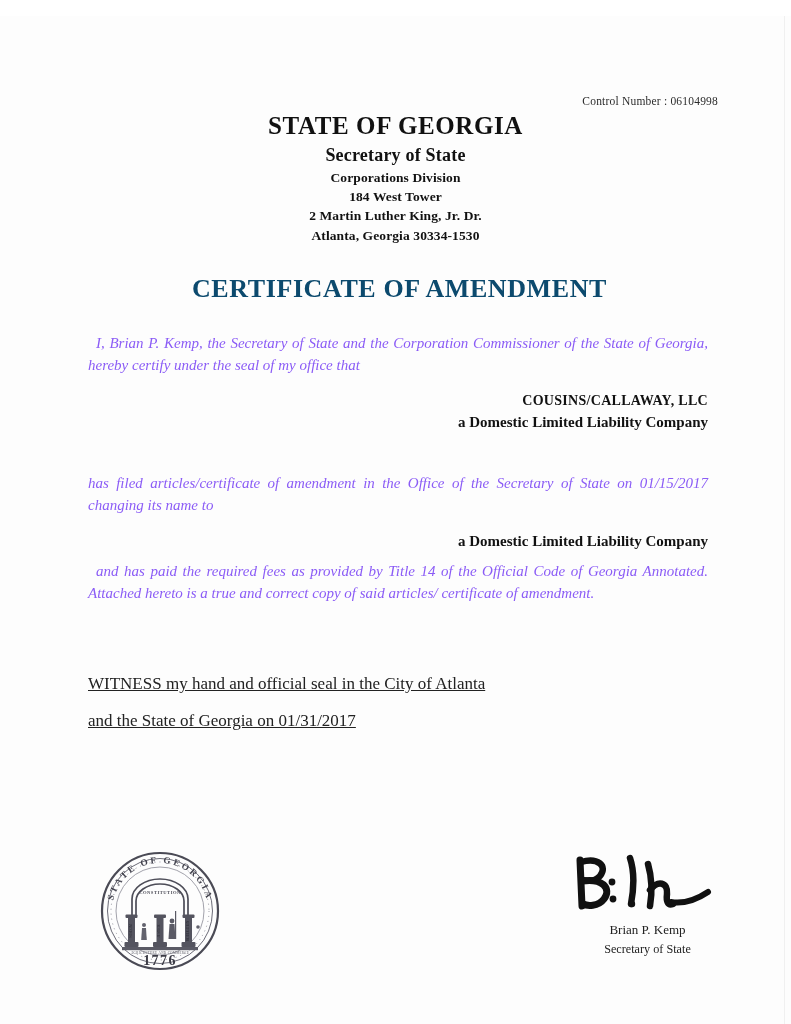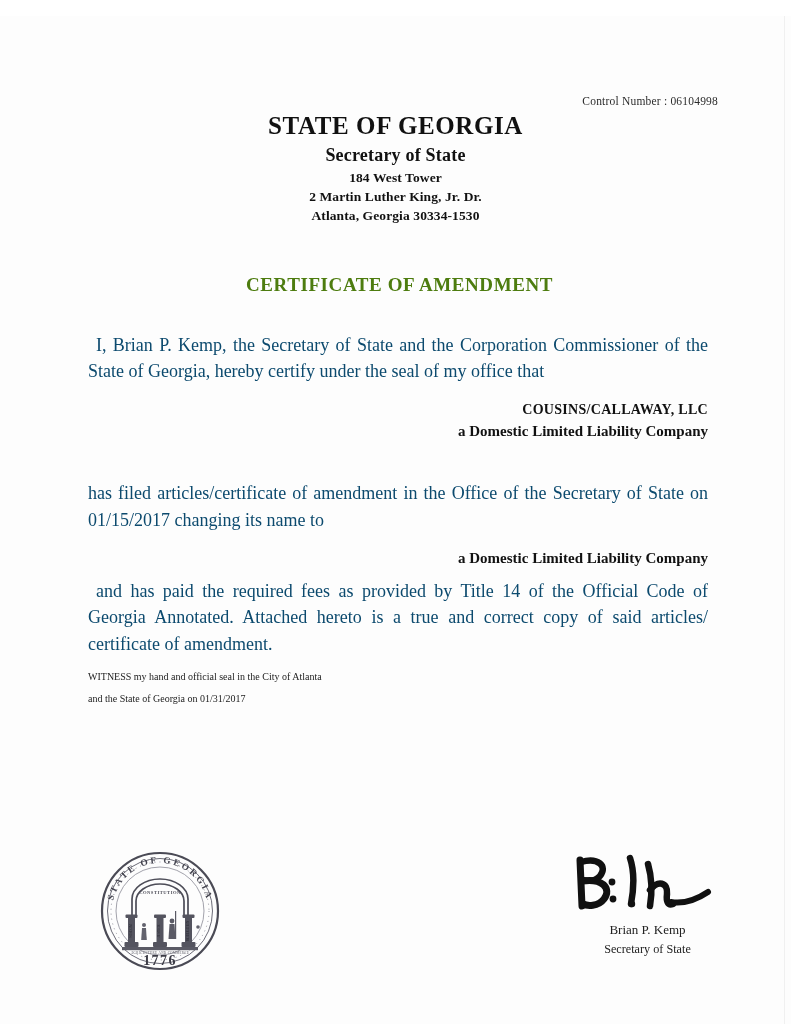--- a/index.html
+++ b/index.html
@@ -78,45 +78,46 @@
   }
 
   .cert-title-block {
     position: absolute;
     top: 258px;
     left: 0;
     width: 791px;
     text-align: center;
   }
   .cert-title {
-    font-size: 19px;
+    font-size: 26px;
     font-weight: bold;
     letter-spacing: 0.6px;
-    color: #4d7c0f;
+    color: #0c4a6e;
     padding-left: 8px;
   }
   .cert-subtitle {
     font-size: 12.5px;
     font-weight: bold;
     letter-spacing: 0.7px;
     margin-top: 5px;
     color: #111;
   }
 
   .body-area {
     position: absolute;
     left: 88px;
     top: 316px;
     width: 620px;
   }
   .para {
-    font-size: 18px;
+    font-size: 15px;
     line-height: 1.47;
     text-align: justify;
-    color: #0c4a6e;
+    color: #8b5cf6;
+    font-style: italic;
   }
   .para.indent-first {
     text-indent: 8px;
   }
   .entity-block {
     text-align: right;
     margin-top: 14px;
   }
   .entity-name {
     font-size: 14px;
@@ -134,23 +135,24 @@
   .gap-1 { height: 38px; }
   .gap-3 { height: 8px; }
 
   .witness-block {
     position: absolute;
     left: 88px;
     top: 650px;
     width: 500px;
   }
   .witness-line {
-    font-size: 10px;
+    font-size: 17px;
     line-height: 2.15;
     color: #222;
+    text-decoration: underline;
   }
 
   
   .seal {
     position: absolute;
     left: 98px;
     top: 833px;
     width: 124px;
     height: 124px;
   }
@@ -187,20 +189,21 @@
 <div id="page">
 
   <div class="scan-edge-right"></div>
   <div class="scan-edge-bottom"></div>
 
   <div class="control-number">Control Number : 06104998</div>
 
   <div class="header-block">
     <div class="h-state">STATE OF GEORGIA</div>
     <div class="h-secretary">Secretary of State</div>
+    <div class="h-line">Corporations Division</div>
     <div class="h-line">184 West Tower</div>
     <div class="h-line">2 Martin Luther King, Jr. Dr.</div>
     <div class="h-line">Atlanta, Georgia 30334-1530</div>
   </div>
 
   <div class="cert-title-block">
     <div class="cert-title">CERTIFICATE OF AMENDMENT</div>
   </div>
 
   <div class="body-area">

